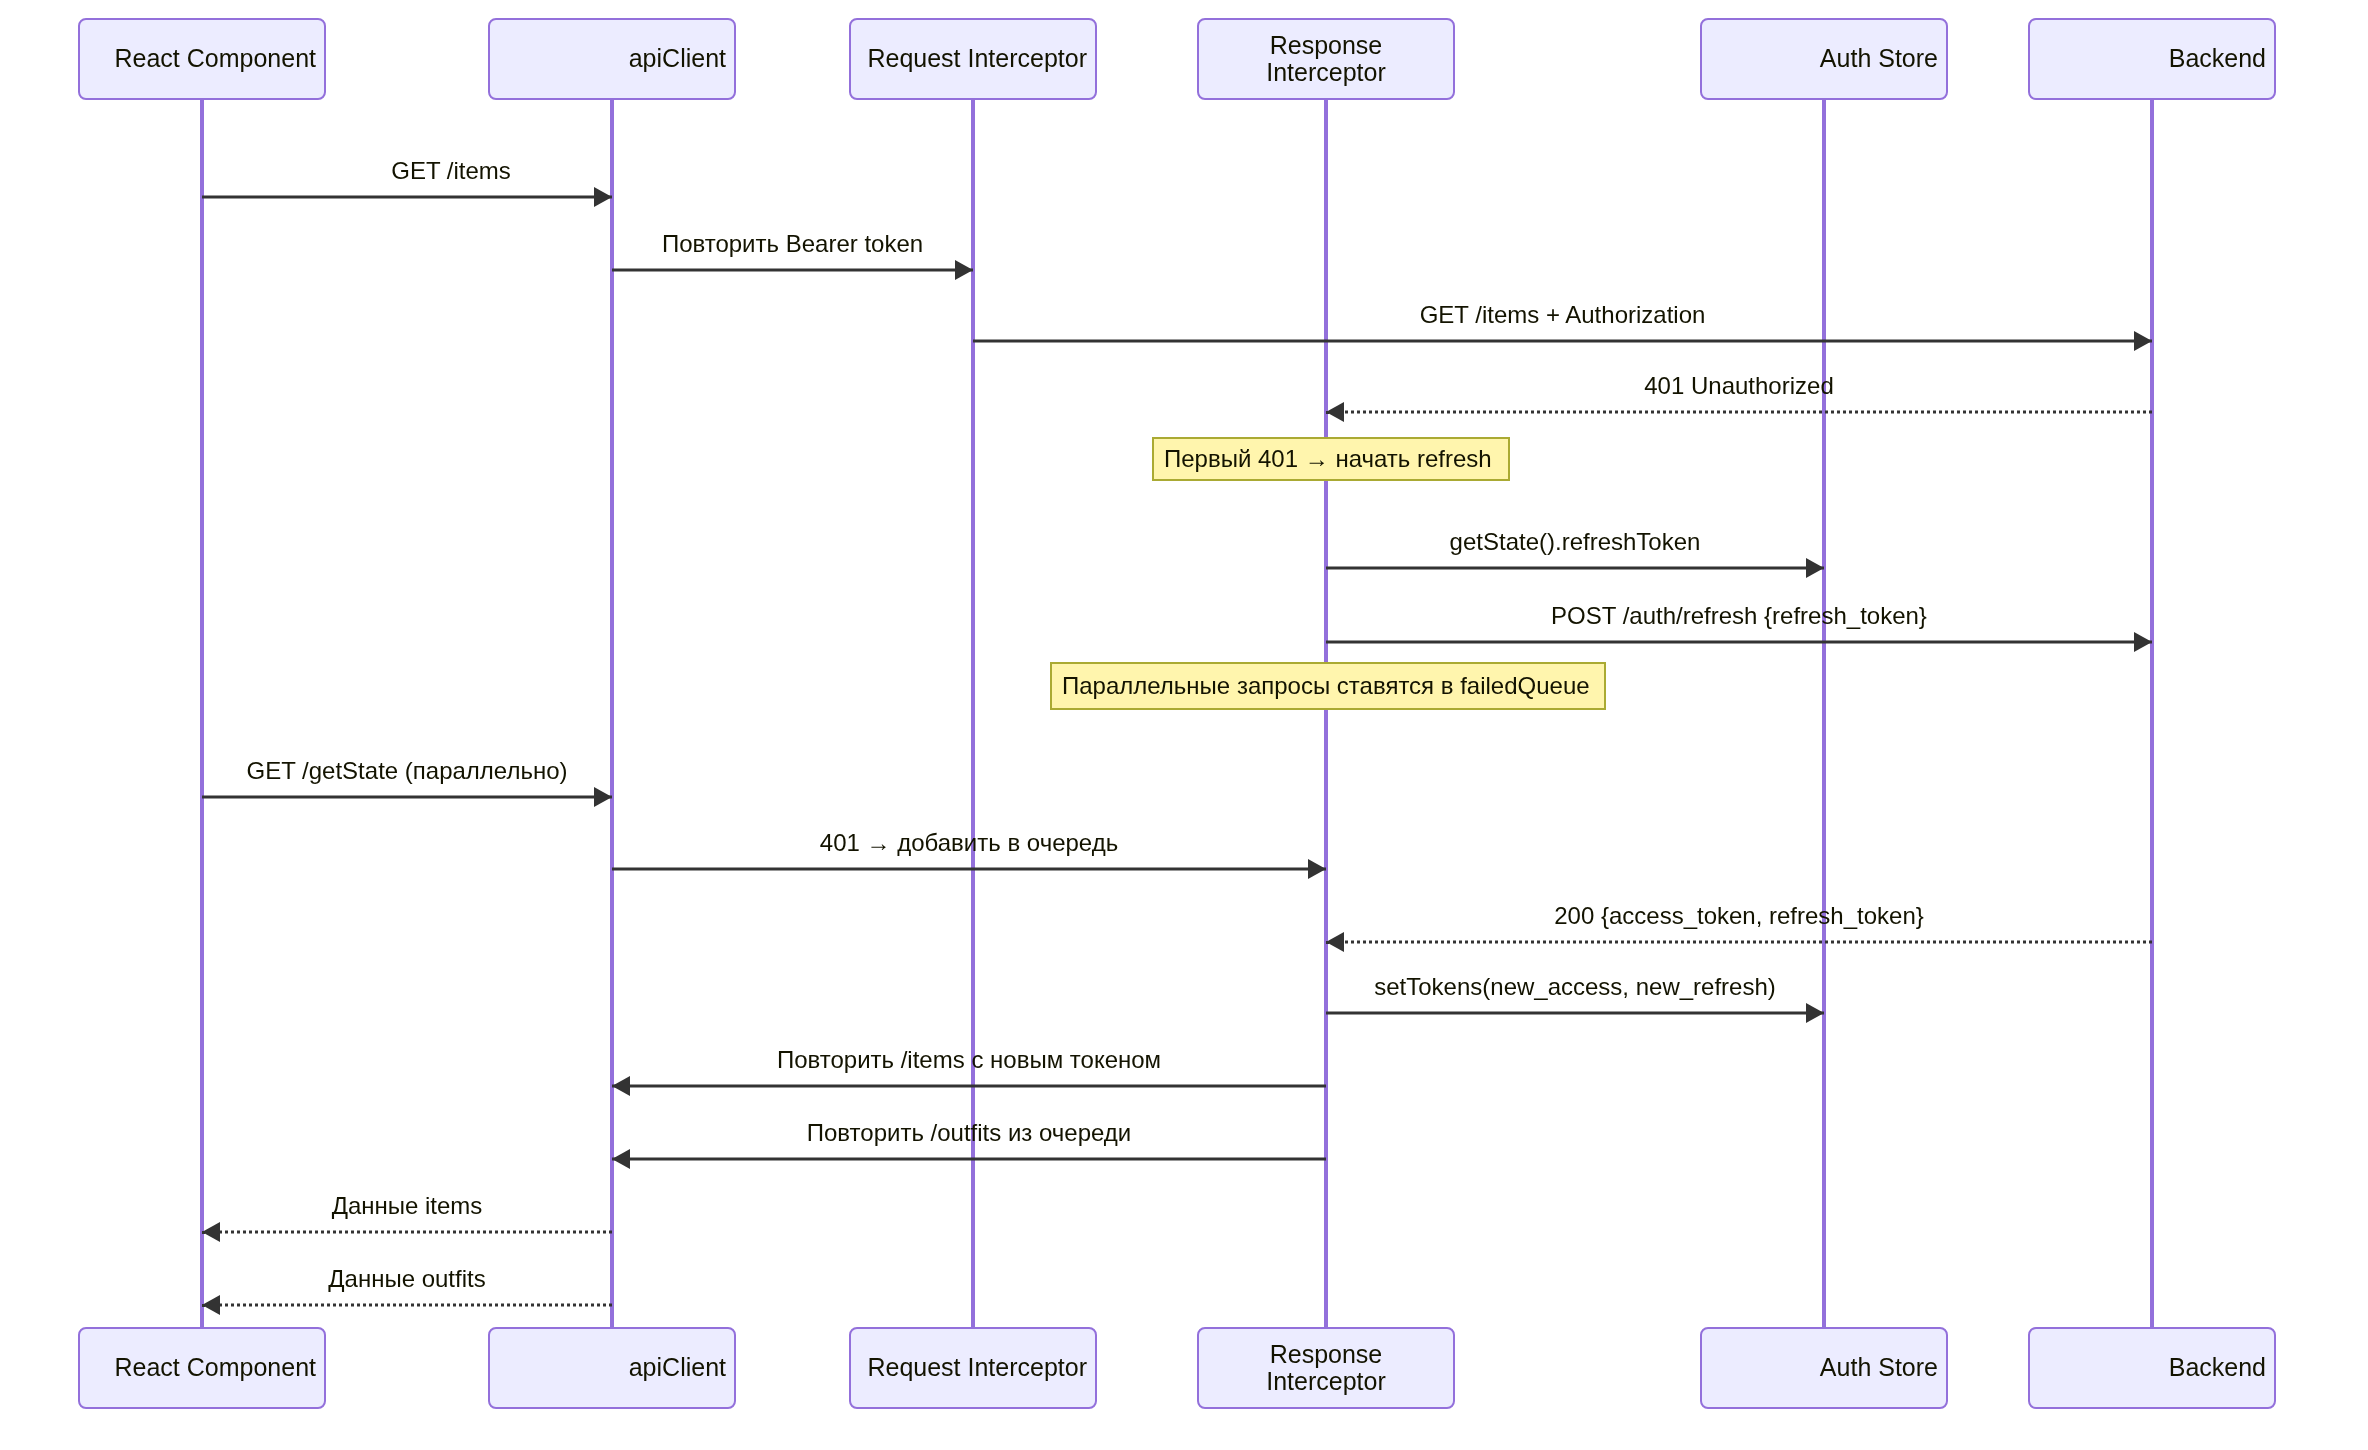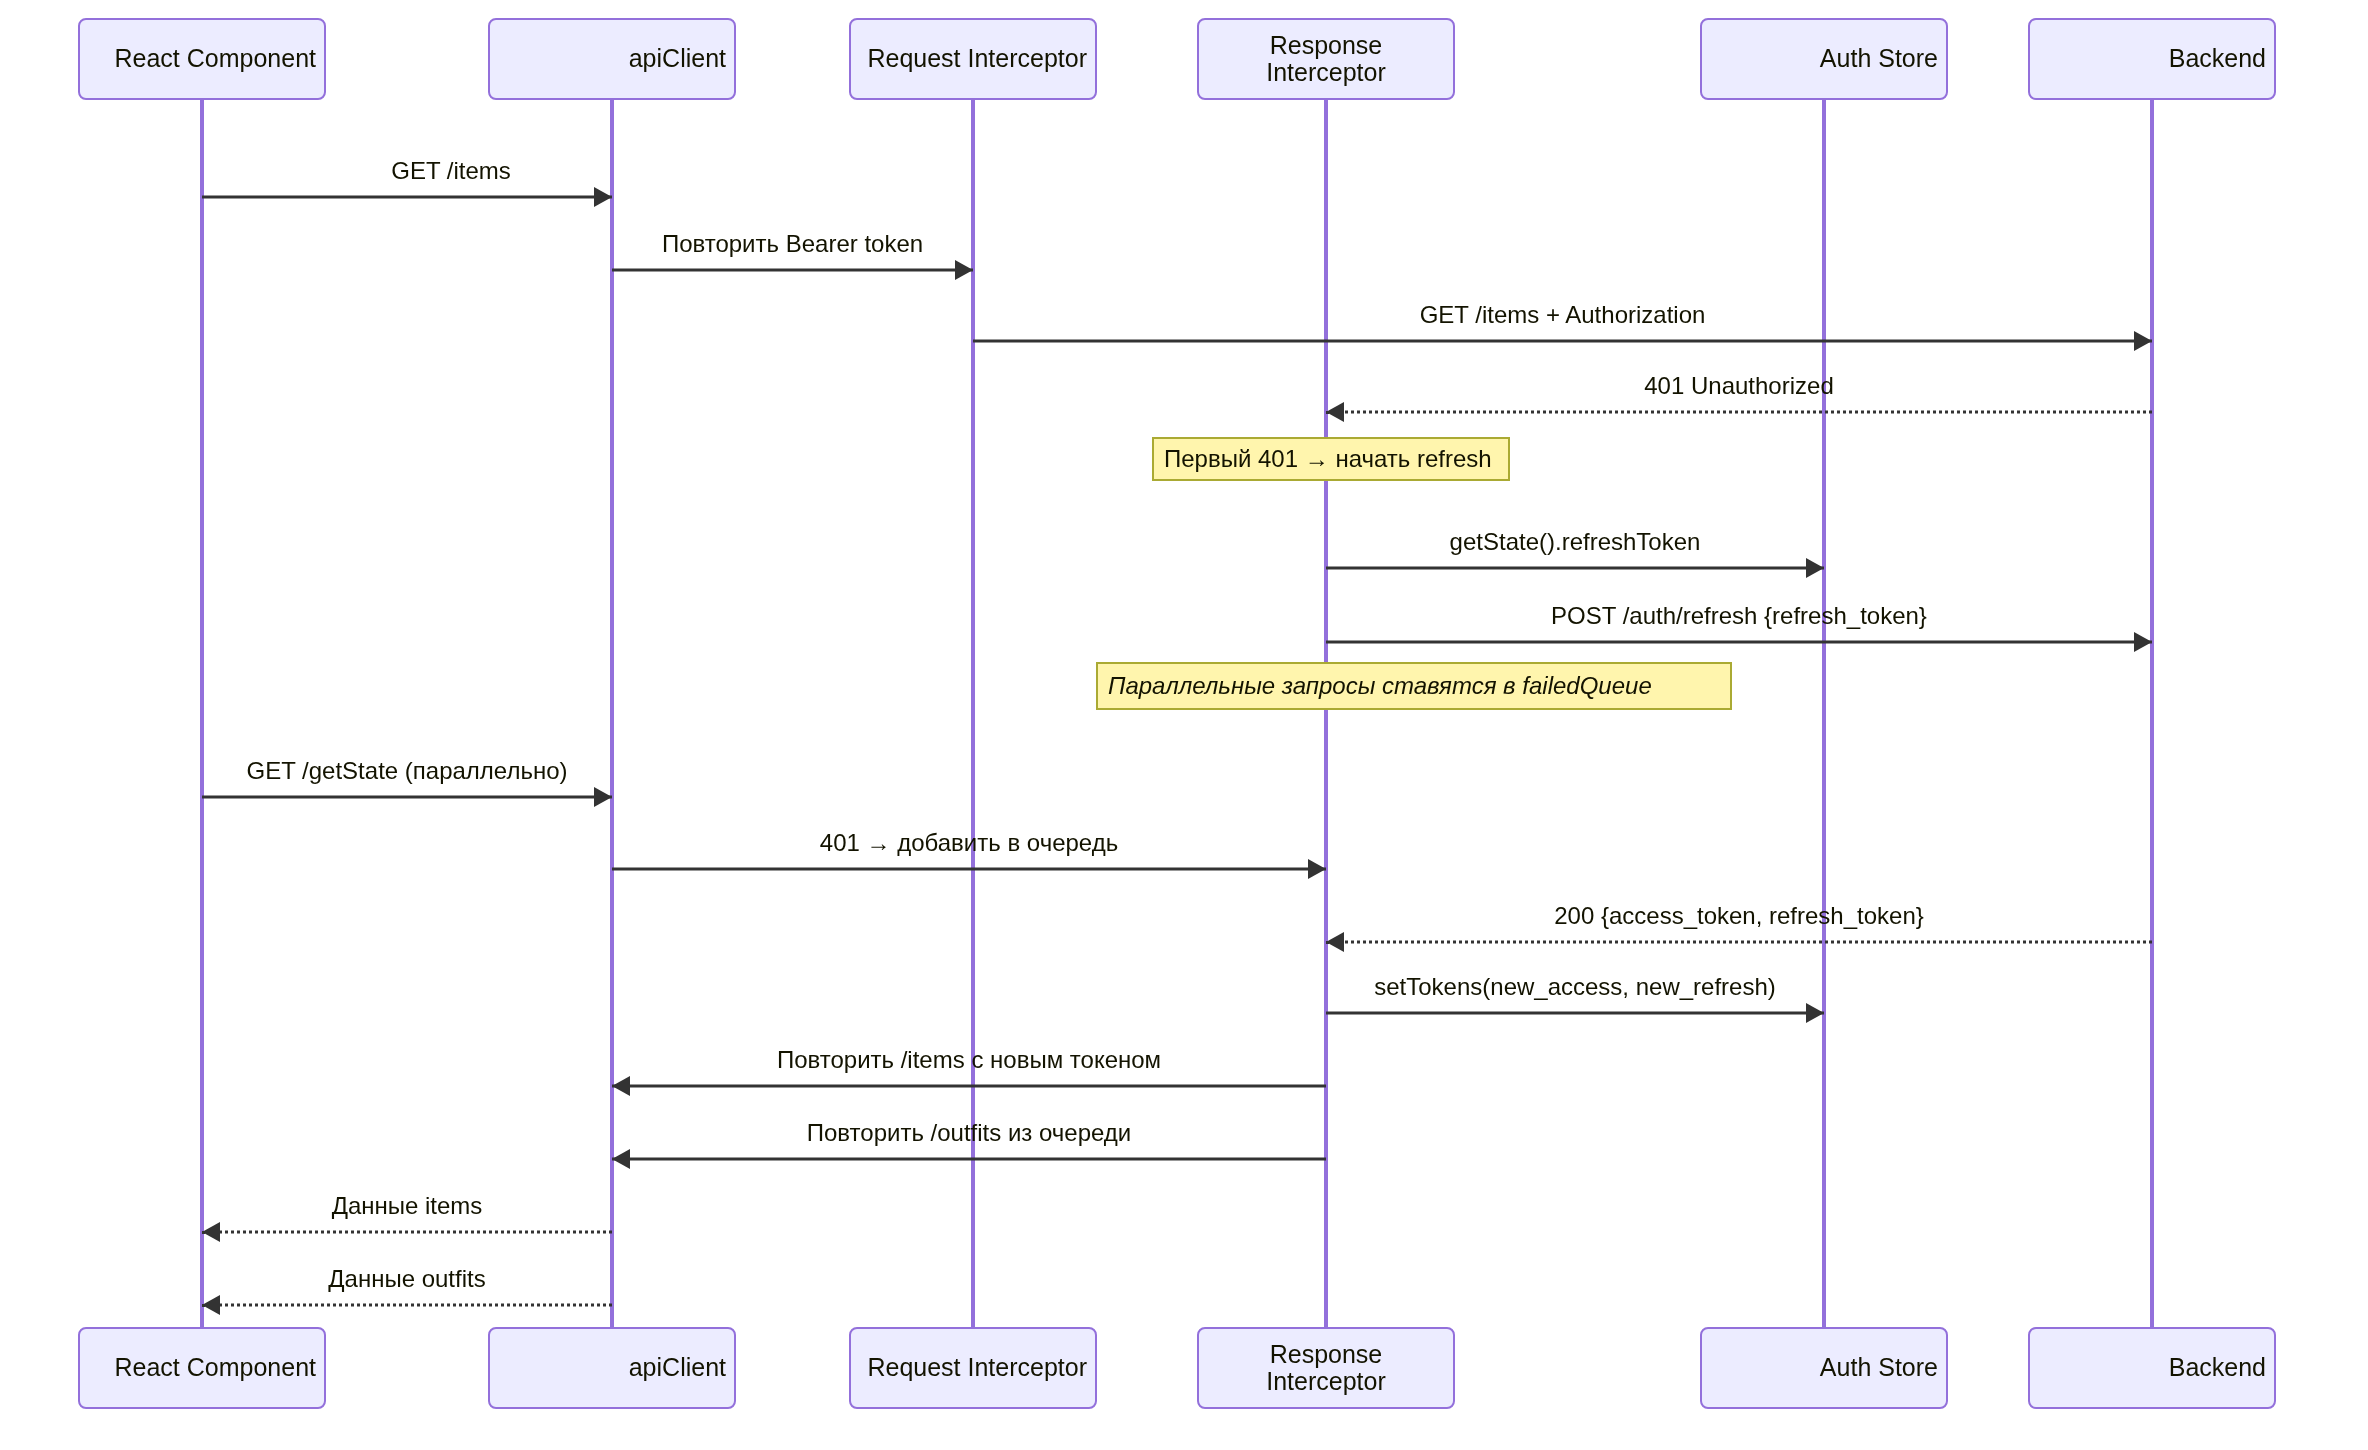--- a/index.html
+++ b/index.html
@@ -169,16 +169,16 @@
     <div class="msg-label" style="left: 969px; top: 1147px;">Повторить /outfits из очереди</div>
     <div class="msg-line dotted" style="left: 202px; top: 1232px; width: 410px;"></div>
     <div class="arrow-head left" style="left: 202px; top: 1232px;"></div>
     <div class="msg-label" style="left: 407px; top: 1220px;">Данные items</div>
     <div class="msg-line dotted" style="left: 202px; top: 1305px; width: 410px;"></div>
     <div class="arrow-head left" style="left: 202px; top: 1305px;"></div>
     <div class="msg-label" style="left: 407px; top: 1293px;">Данные outfits</div>
     <div class="note-box" style="left: 1152px; top: 437px; width: 358px; height: 44px;">
       <span>Первый 401 → начать refresh</span>
     </div>
-    <div class="note-box" style="left: 1096px; top: 662px; width: 636px; height: 48px; font-style: italic;">
+    <div class="note-box" style="left: 1050px; top: 662px; width: 556px; height: 48px;">
       <span>Параллельные запросы ставятся в failedQueue</span>
     </div>
   </div>
 
 </body></html>

